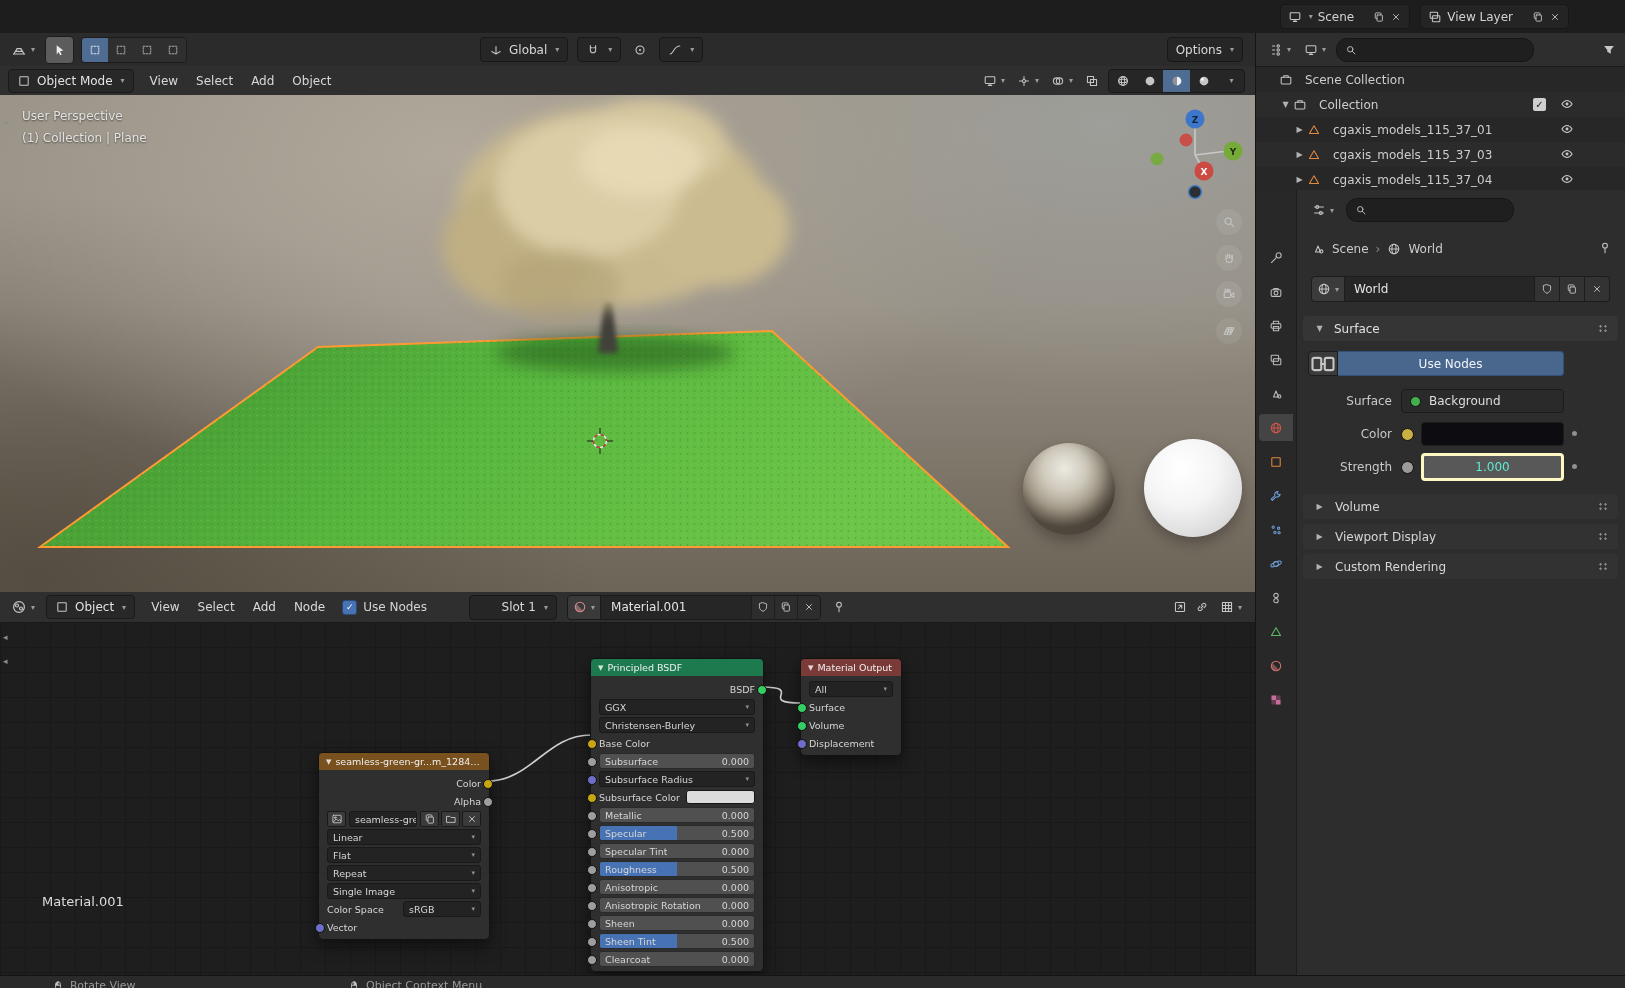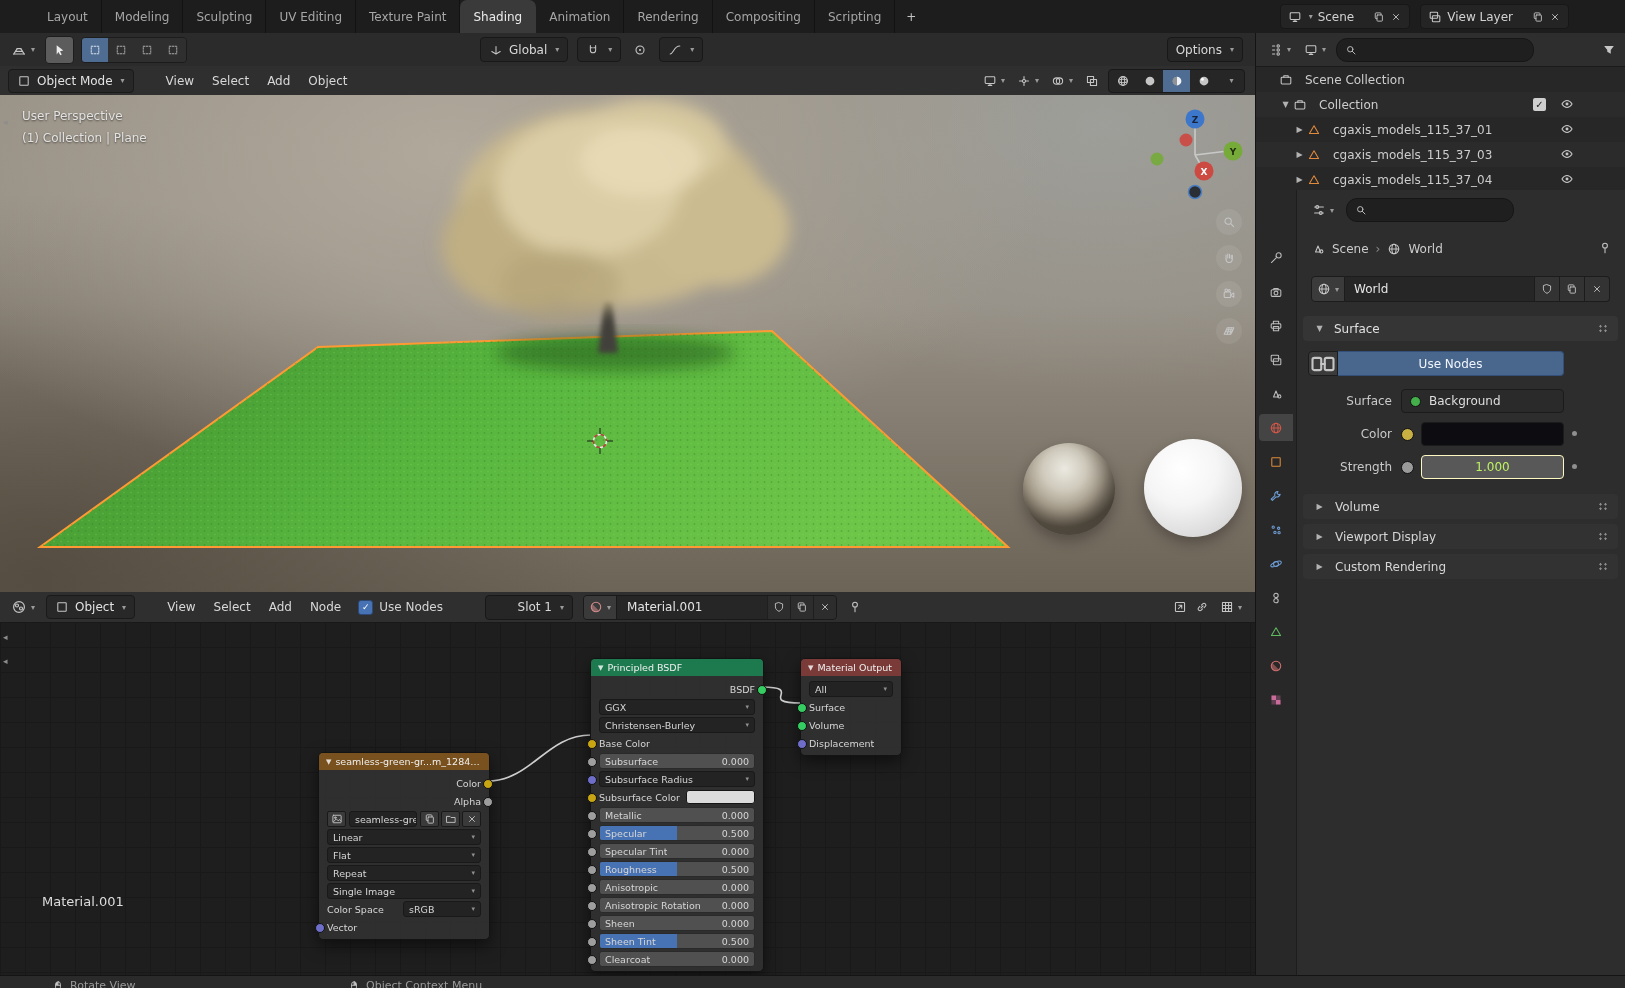--- a/index.html
+++ b/index.html
@@ -35,21 +35,21 @@
   .tool-center{position:absolute;left:480px;display:flex;align-items:center;gap:9px}
   .tfield{display:flex;align-items:center;gap:6px;background:#262626;border:1px solid #181818;
           border-radius:4px;height:23px;padding:0 8px;color:#d8d8d8}
   .tool-right{position:absolute;right:12px}
   .hbtn{display:flex;align-items:center;gap:2px;height:22px;padding:0 3px;border-radius:3px}
 
   
   .vp-menubar{position:absolute;left:0;top:66px;width:1255px;height:29px;background:#2f2f2f;
               border-bottom:1px solid #191919;display:flex;align-items:center}
   .mode-dd{display:flex;align-items:center;gap:6px;background:#282828;border:1px solid #1a1a1a;
-           border-radius:4px;height:22px;padding:0 8px;margin:0 23px 0 8px;color:#e2e2e2}
+           border-radius:4px;height:22px;padding:0 8px;margin:0 7px 0 8px;color:#e2e2e2}
   .menu-item{padding:0 9px;height:100%;display:flex;align-items:center;color:#d8d8d8}
   .vp-right{margin-left:auto;display:flex;align-items:center;gap:6px;padding-right:10px}
   .shadegrp{display:flex;background:#262626;border:1px solid #191919;border-radius:4px;overflow:hidden}
   .shadebtn{width:27px;height:22px;display:flex;align-items:center;justify-content:center}
   .shadebtn.active{background:#4f6d92}
 
   
   .viewport{position:absolute;left:0;top:95px;width:1255px;height:497px;overflow:hidden;
     background:
       radial-gradient(1000px 560px at 36% 12%, rgba(178,170,157,.95) 0%, rgba(178,170,157,0) 60%),
@@ -155,52 +155,39 @@
         background-image:radial-gradient(#8d8d8d 1px,transparent 1.3px);background-size:5px 4.5px}
   .usenodes-row{display:flex;margin:10px 62px 14px 11px;height:25px}
   .un-icon{width:28px;background:#3b3b3b;border:1px solid #1c1c1c;border-radius:4px 0 0 4px;
            display:flex;align-items:center;justify-content:center}
   .un-btn{flex:1;background:#49678c;border:1px solid #34507a;border-left:none;border-radius:0 4px 4px 0;
           display:flex;align-items:center;justify-content:center;color:#f0f5fc}
   .prow{display:flex;align-items:center;margin:0 62px 11px 11px;height:22px;position:relative}
   .plabel{width:84px;text-align:right;margin-right:9px;color:#c9c9c9;flex:none}
   .pfield{flex:1;height:22px;border-radius:4px;display:flex;align-items:center;min-width:0}
   .pfield.drop{background:#2a2a2a;border:1px solid #1b1b1b;padding:0 8px;gap:8px;color:#dedede}
-  .pfield.num{background:#585858;border:1px solid #fef9c3;justify-content:center;color:#bef264}
+  .pfield.num{background:#585858;border:3px solid #fef9c3;justify-content:center;color:#5eead4}
   .pdot{width:9px;height:9px;border-radius:50%;flex:none;border:1px solid #141414}
   .socketdot{width:11px;height:11px;border-radius:50%;margin-right:7px;flex:none;border:1px solid #101010}
   .pswatch{flex:1;height:22px;background:#0d0d11;border:1px solid #1b1b1b;border-radius:4px}
   .rowdot{position:absolute;right:-13px;top:8px;width:5px;height:5px;border-radius:50%;background:#8f8f8f}
   .panel-c{height:25px;margin:0 8px 5px 6px;background:#323232;border-radius:4px;display:flex;
            align-items:center;gap:8px;padding:0 9px;color:#d6d6d6;position:relative}
 
   
   .statusbar{position:absolute;left:0;top:975px;width:1625px;height:13px;background:#2a2a2a;
              border-top:1px solid #141414;overflow:hidden;font-size:11px;color:#9b9b9b}
   .sb-item{position:absolute;top:3px;display:flex;gap:6px;align-items:center}
 </style>
 </head>
 <body>
 
 <div class="app">
 
   <header class="topbar">
-    <div class="tabs" id="wsTabs">
-        <div class="wstab">Layout</div>
-        <div class="wstab">Modeling</div>
-        <div class="wstab">Sculpting</div>
-        <div class="wstab">UV Editing</div>
-        <div class="wstab">Texture Paint</div>
-        <div class="wstab active">Shading</div>
-        <div class="wstab">Animation</div>
-        <div class="wstab">Rendering</div>
-        <div class="wstab">Compositing</div>
-        <div class="wstab">Scripting</div>
-        <div class="wstab add">+</div>
-      </div>
     <div class="tb-right">
       <div class="tb-widget">
         <span class="i s14" id="icScene">
             <svg viewBox="0 0 16 16" fill="none" stroke="#c6c6c6" stroke-width="1.2" stroke-linecap="round" stroke-linejoin="round">
               <rect x="2.5" y="3.2" width="11" height="7.6" rx="1"></rect>
               <path d="M6 13h4M8 10.8V13"></path>
             </svg>
           </span>
         <span class="chev">▾</span>
         <span class="lbl">Scene</span>

